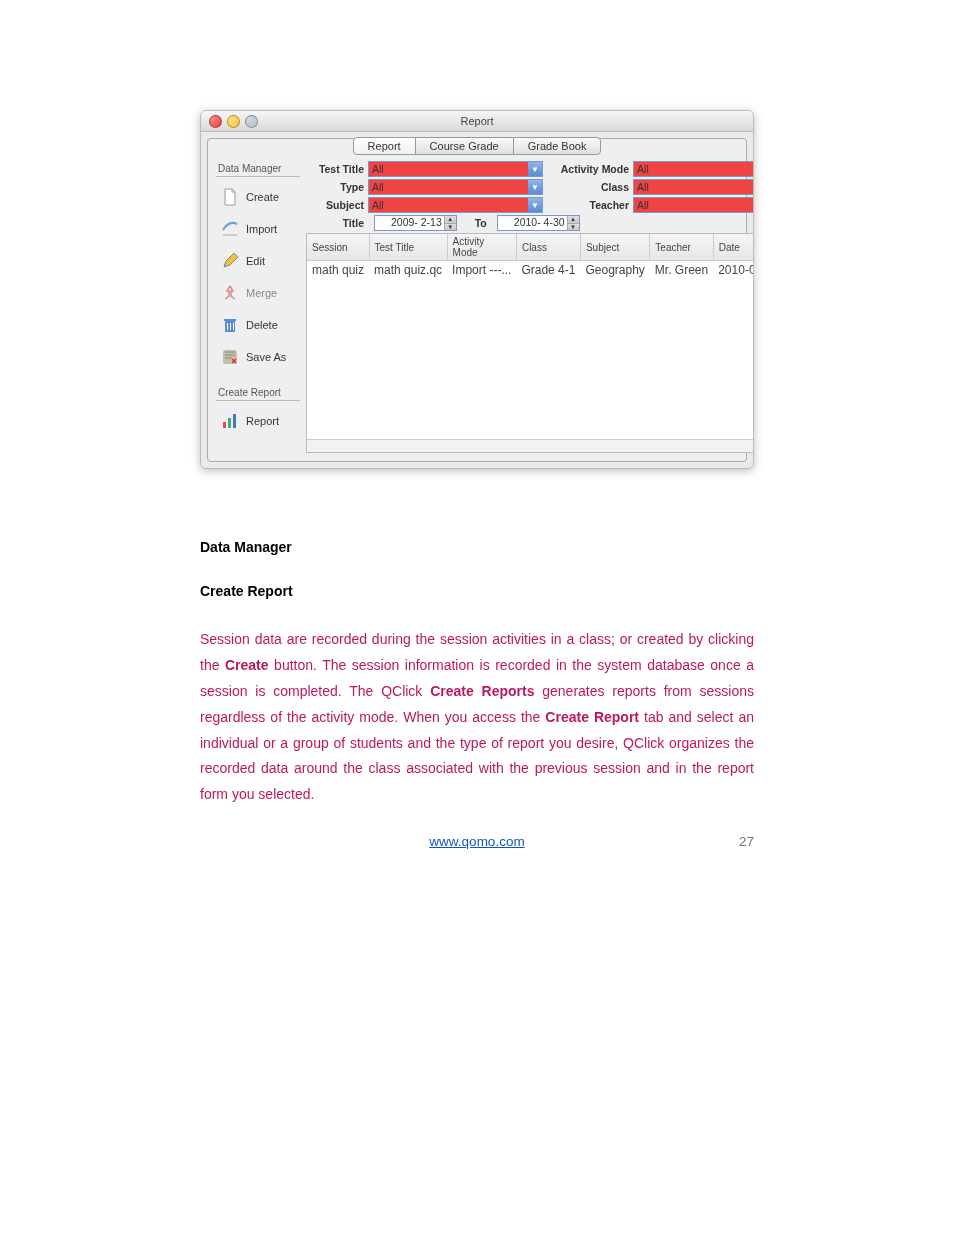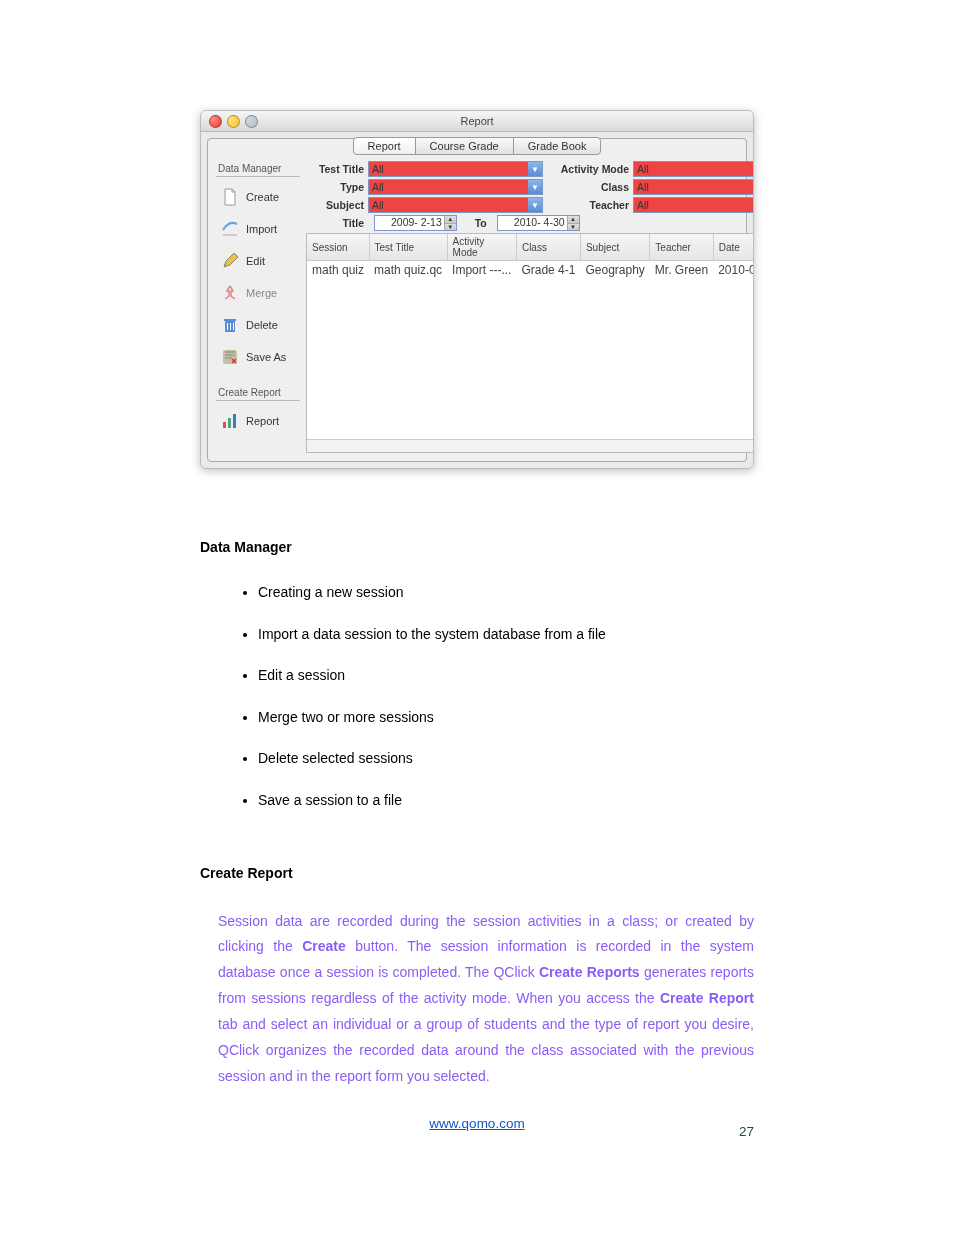--- a/index.html
+++ b/index.html
@@ -241,22 +241,22 @@
   ul.doc-list li {
     font-size: 14px;
     line-height: 1.4;
     color: #000;
     margin-bottom: 22px;
   }
   p.body-text {
     font-size: 14px;
     line-height: 1.85;
     text-align: justify;
-    margin: 26px 0 0 18px;
-    color: #8b5cf6;
+    margin: 26px 0 0 0;
+    color: #be185d;
   }
   .copyright {
     text-align: center;
     color: #999;
     font-size: 13.5px;
     margin-top: 60px;
   }
   .footer-row {
     display: flex;
     justify-content: center;
@@ -264,22 +264,22 @@
     margin-top: 26px;
     font-size: 13.5px;
   }
   .footer-row a {
     color: #1155cc;
     text-decoration: underline;
   }
   .page-number {
     position: absolute;
     right: 0;
-    top: 8px;
-    color: #14532d;
+    top: 0;
+    color: #737373;
   }
 </style>
 </head>
 <body>
 
 <div class="page">
 
   <div class="window-shadow">
     <div class="titlebar">
       <div class="traffic-lights">
@@ -467,28 +467,20 @@
               <div style="height:160px;"></div>
               <div class="scroll-foot"></div>
             </div>
           </div>
         </div>
       </div>
     </div>
   </div>
 
   <h3 class="section">Data Manager</h3>
-  <ul class="doc-list">
-    <li>Creating a new session</li>
-    <li>Import a data session to the system database from a file</li>
-    <li>Edit a session</li>
-    <li>Merge two or more sessions</li>
-    <li>Delete selected sessions</li>
-    <li>Save a session to a file</li>
-  </ul>
 
   <h3 class="section">Create Report</h3>
   <p class="body-text">
     <span>Session data are recorded during the session activities in a class; or created by clicking the </span><b>Create</b><span> button. The session information is recorded in the system database once a session is completed. The QClick </span><b>Create Reports</b><span> generates reports from sessions regardless of the activity mode. When you access the </span><b>Create Report</b><span> tab and select an individual or a group of students and the type of report you desire, QClick organizes the recorded data around the class associated with the previous session and in the report form you selected.</span>
   </p>
 
 
   <div class="footer-row">
     <a href="#">www.qomo.com</a>
     <span class="page-number">27</span>

